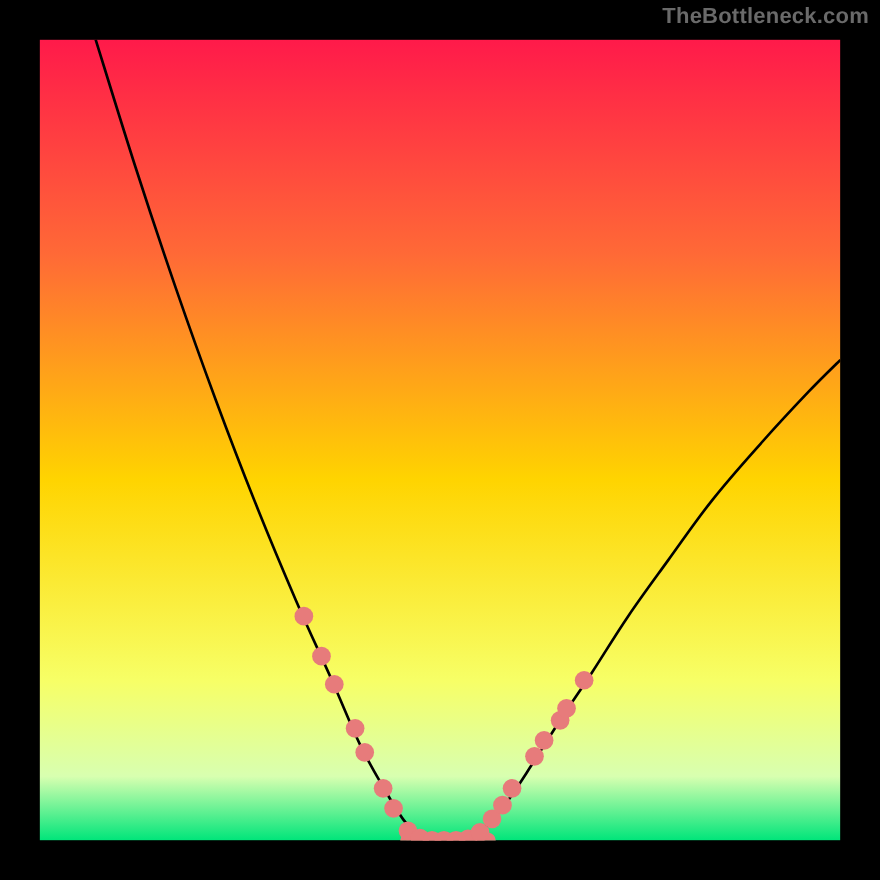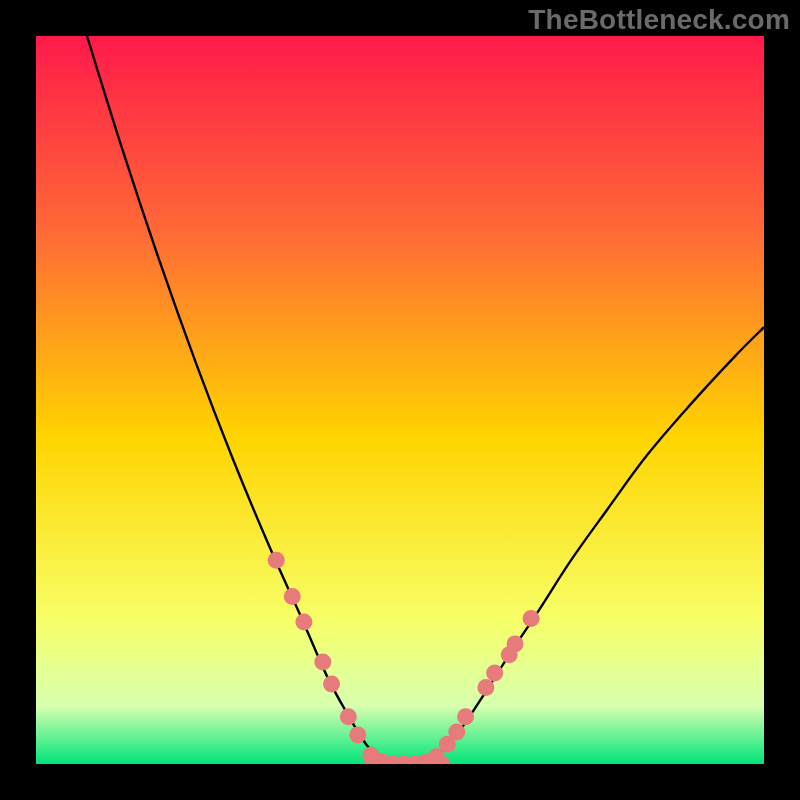--- a/index.html
+++ b/index.html
@@ -29,21 +29,21 @@
   .plot-svg {
     display: block;
     width: 728px;
     height: 728px;
   }
   .watermark {
     position: absolute;
     top: 4px;
     right: 10px;
     color: #6a6a6a;
-    font-size: 28px;
+    font-size: 20px;
     font-weight: 600;
     letter-spacing: 0.2px;
     user-select: none;
   }
 </style>
 </head>
 <body>
 
 <div class="frame">
 

